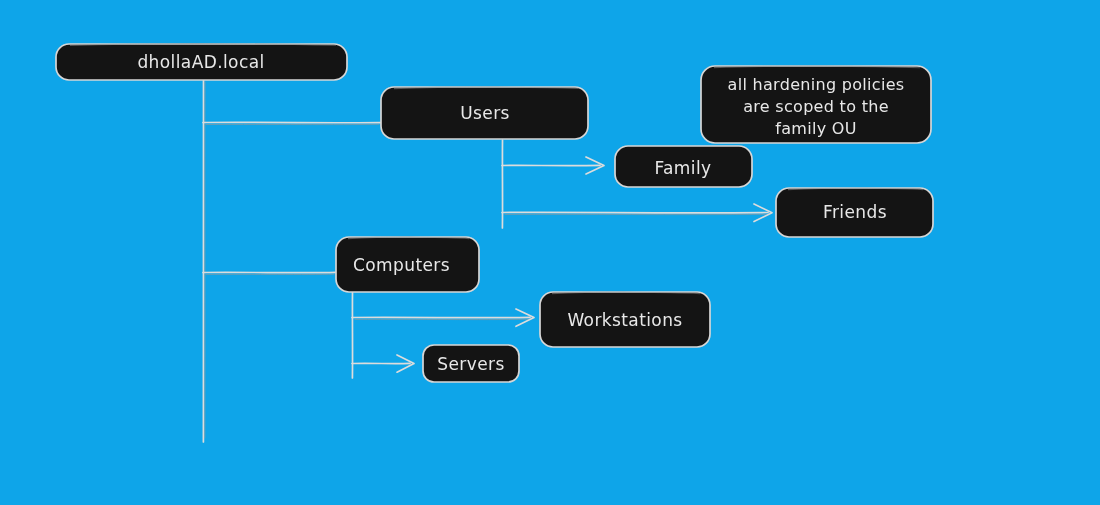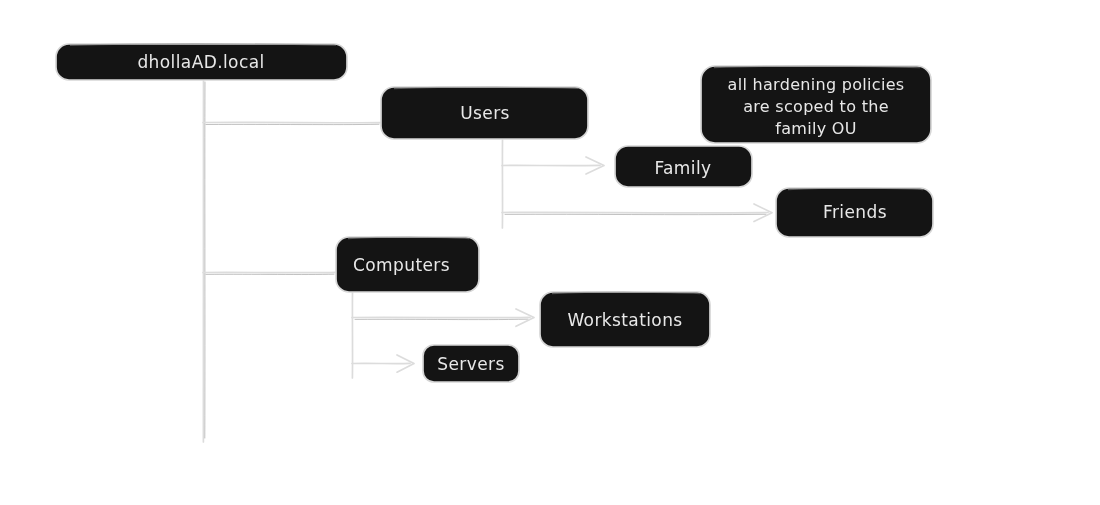--- a/index.html
+++ b/index.html
@@ -4,21 +4,21 @@
 <style>
   html, body {
     margin: 0;
     padding: 0;
     background: #121212;
   }
   #canvas {
     position: relative;
     width: 1100px;
     height: 505px;
-    background: #ffffff;
+    background: #0ea5e9;
     overflow: hidden;
     font-family: "DejaVu Sans", sans-serif;
   }
   svg.layer {
     position: absolute;
     top: 0;
     left: 0;
     width: 1100px;
     height: 505px;
   }

